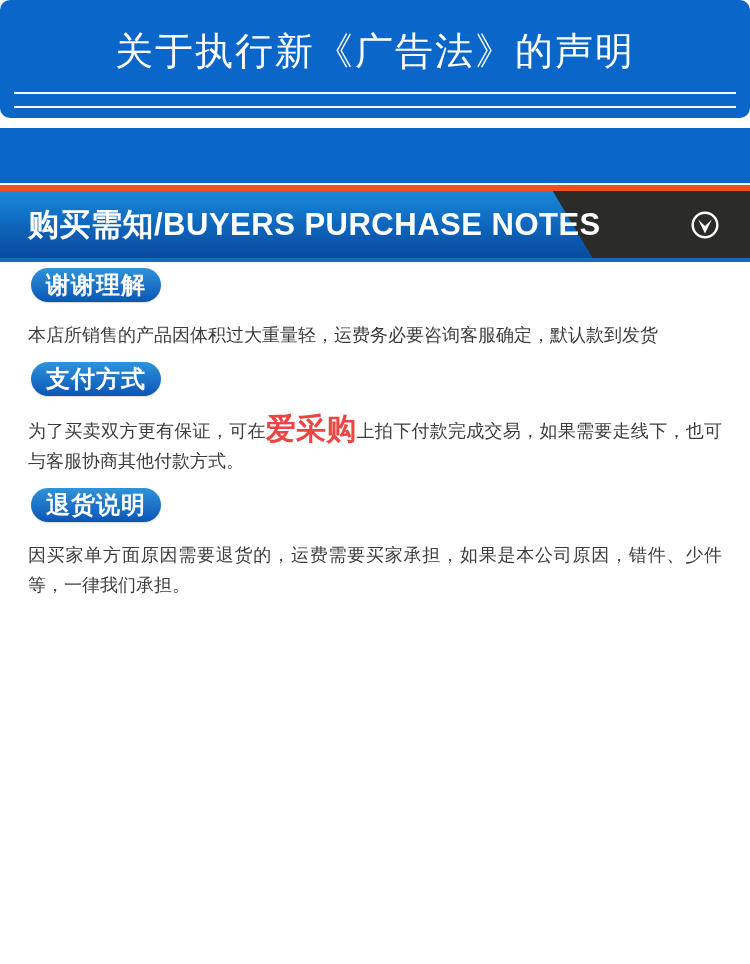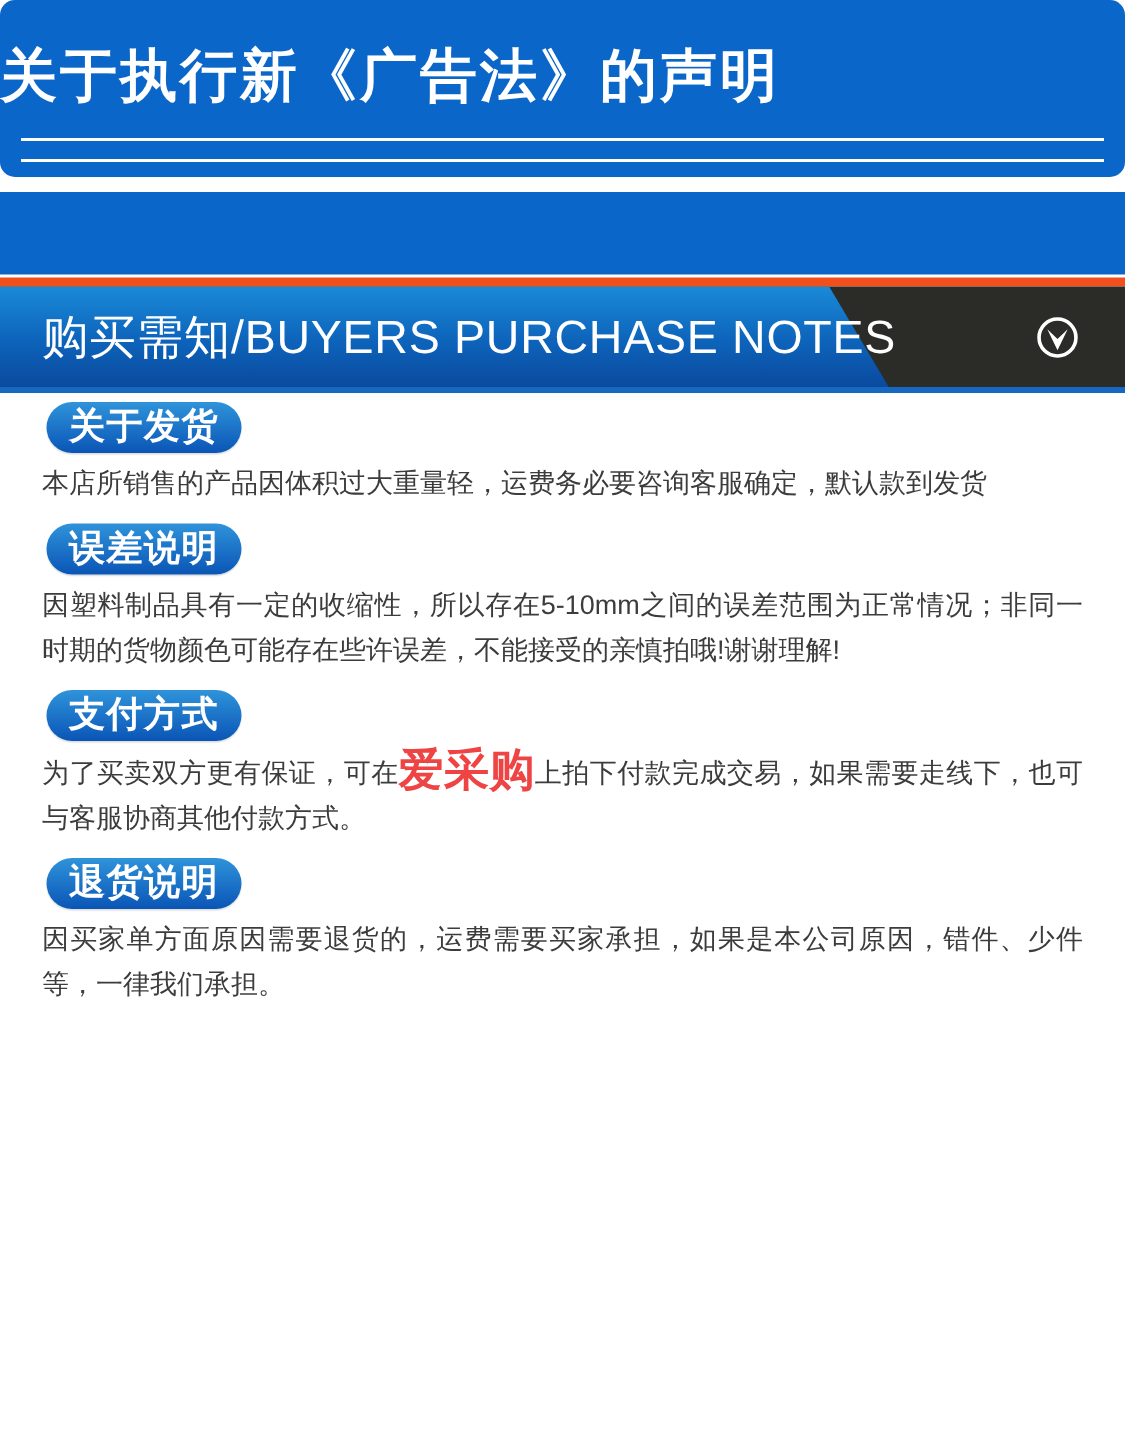--- a/index.html
+++ b/index.html
@@ -15,22 +15,22 @@
   .statement-box {
     background:#0a66c8;
     border-radius:10px;
     width:750px;
     box-sizing:border-box;
     padding:28px 0 10px 0;
   }
   .statement-title {
     color:#ffffff;
     font-size:38px;
-    font-weight:bold;
-    text-align:left;
+    font-weight:normal;
+    text-align:center;
     line-height:46px;
     letter-spacing:2px;
   }
   .white-divider {
     height:2px;
     background:#ffffff;
     margin:18px 14px 12px 14px;
   }
   .white-divider.bottom { margin:12px 14px 0 14px; }
   .statement-body {
@@ -57,21 +57,21 @@
   .notes-banner-shape {
     position:absolute; top:0; left:0; width:100%; height:100%;
     clip-path:polygon(0 0, 73.7% 0, 79% 100%, 0 100%);
     background:linear-gradient(180deg,#1a8ad8 0%, #0d63ba 55%, #0a4a9e 100%);
   }
   .notes-banner-title {
     position:absolute; left:28px; top:50%;
     transform:translateY(-50%);
     color:#ffffff;
     font-size:31px;
-    font-weight:normal;
+    font-weight:bold;
     letter-spacing:0.5px;
     white-space:nowrap;
   }
   .notes-banner-icon {
     position:absolute; right:30px; top:50%;
     transform:translateY(-50%);
     width:30px; height:30px;
     cursor:pointer;
   }
   .banner-underline { height:4px; background:#1668c0; }
@@ -85,21 +85,21 @@
     height:34px; line-height:34px;
     background:linear-gradient(180deg,#2f93da 0%, #0a55b6 100%);
     border-radius:17px;
     color:#ffffff;
     font-size:24px;
     font-weight:bold;
     letter-spacing:1px;
     box-shadow:0 1px 1px rgba(0,0,0,0.15);
   }
   .section-text {
-    margin:0 28px 7px 28px;
+    margin:13px 28px 7px 28px;
     font-size:18px;
     line-height:30px;
     color:#3c3c3c;
     text-align:justify;
   }
   .highlight-big {
     font-size:30px;
     font-weight:bold;
     color:#ef4444;
     line-height:30px;
@@ -124,29 +124,25 @@
   <svg class="notes-banner-icon" viewBox="0 0 30 30">
     <circle cx="15" cy="15" r="12.3" fill="none" stroke="#ffffff" stroke-width="2.4"></circle>
     <path d="M8.2 9.5 L15 16 L21.8 9.5 L15 23.5 Z" fill="#ffffff"></path>
   </svg>
 </div>
 <div class="banner-underline"></div>
 
 <div class="sections">
 
   <div class="section">
-    <div class="pill">关于发货</div>
+    <div class="pill">谢谢理解</div>
     <div class="section-text">本店所销售的产品因体积过大重量轻，运费务必要咨询客服确定，默认款到发货</div>
   </div>
 
 
-  <div class="section">
-    <div class="pill">误差说明</div>
-    <div class="section-text">因塑料制品具有一定的收缩性，所以存在5-10mm之间的误差范围为正常情况；非同一时期的货物颜色可能存在些许误差，不能接受的亲慎拍哦!谢谢理解!</div>
-  </div>
 
   <div class="section">
     <div class="pill">支付方式</div>
     <div class="section-text"><span>为了买卖双方更有保证，可在</span><span class="highlight-big">爱采购</span><span>上拍下付款完成交易，如果需要走线下，也可与客服协商其他付款方式。</span></div>
   </div>
 
   <div class="section">
     <div class="pill">退货说明</div>
     <div class="section-text">因买家单方面原因需要退货的，运费需要买家承担，如果是本公司原因，错件、少件等，一律我们承担。</div>
   </div>

